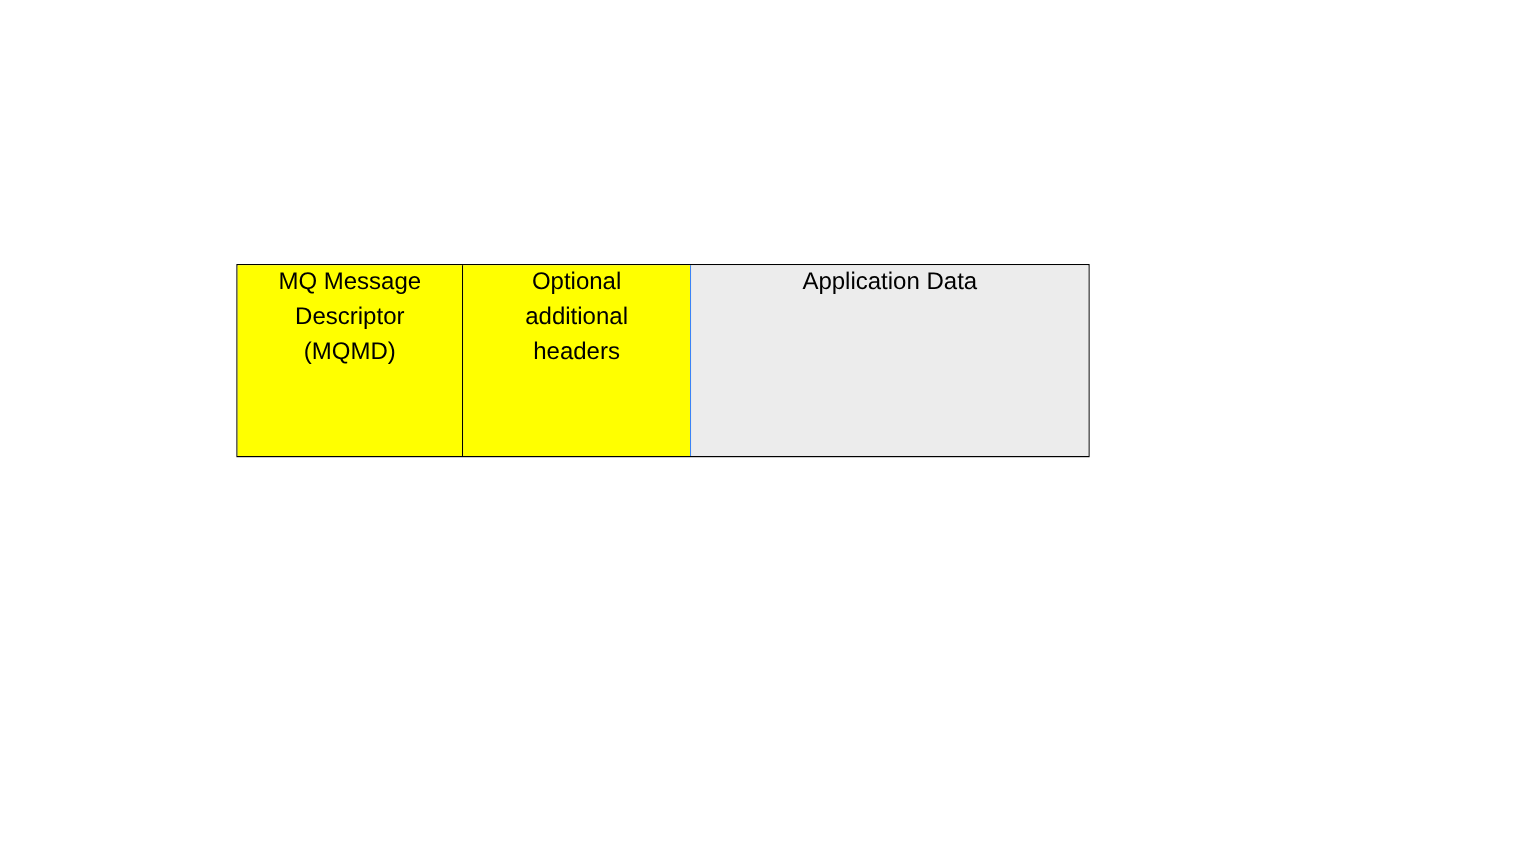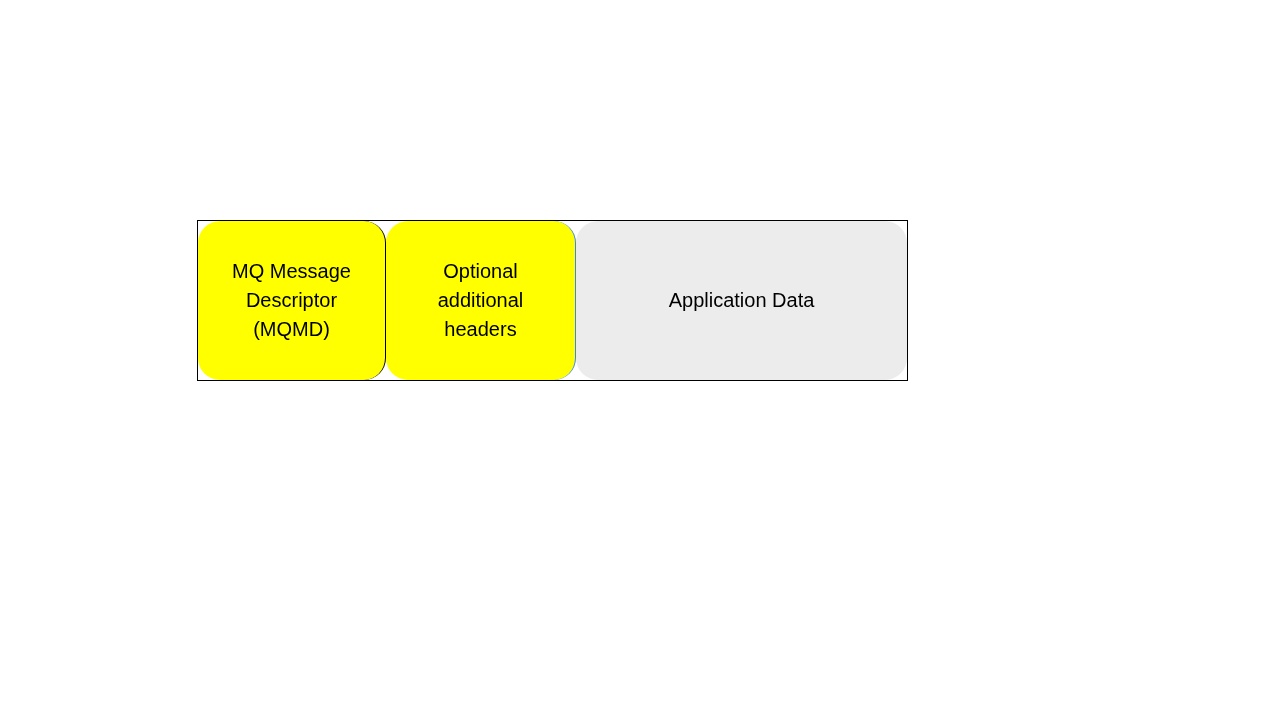--- a/index.html
+++ b/index.html
@@ -30,24 +30,23 @@
     height: 161px;
     box-sizing: border-box;
     border: 1px solid #000000;
     display: flex;
     flex-direction: row;
     align-items: stretch;
   }
   .cell {
     box-sizing: border-box;
     display: flex;
-    align-items: center;
+    align-items: flex-start;
     justify-content: center;
     text-align: center;
-    border-radius: 22px;
   }
   .cell-1 {
     width: 188px;
     border-right: 1px solid #000000;
   }
   .cell-2 {
     width: 190px;
     border-right: 1px solid #3b82f6;
   }
   .cell-3 {

